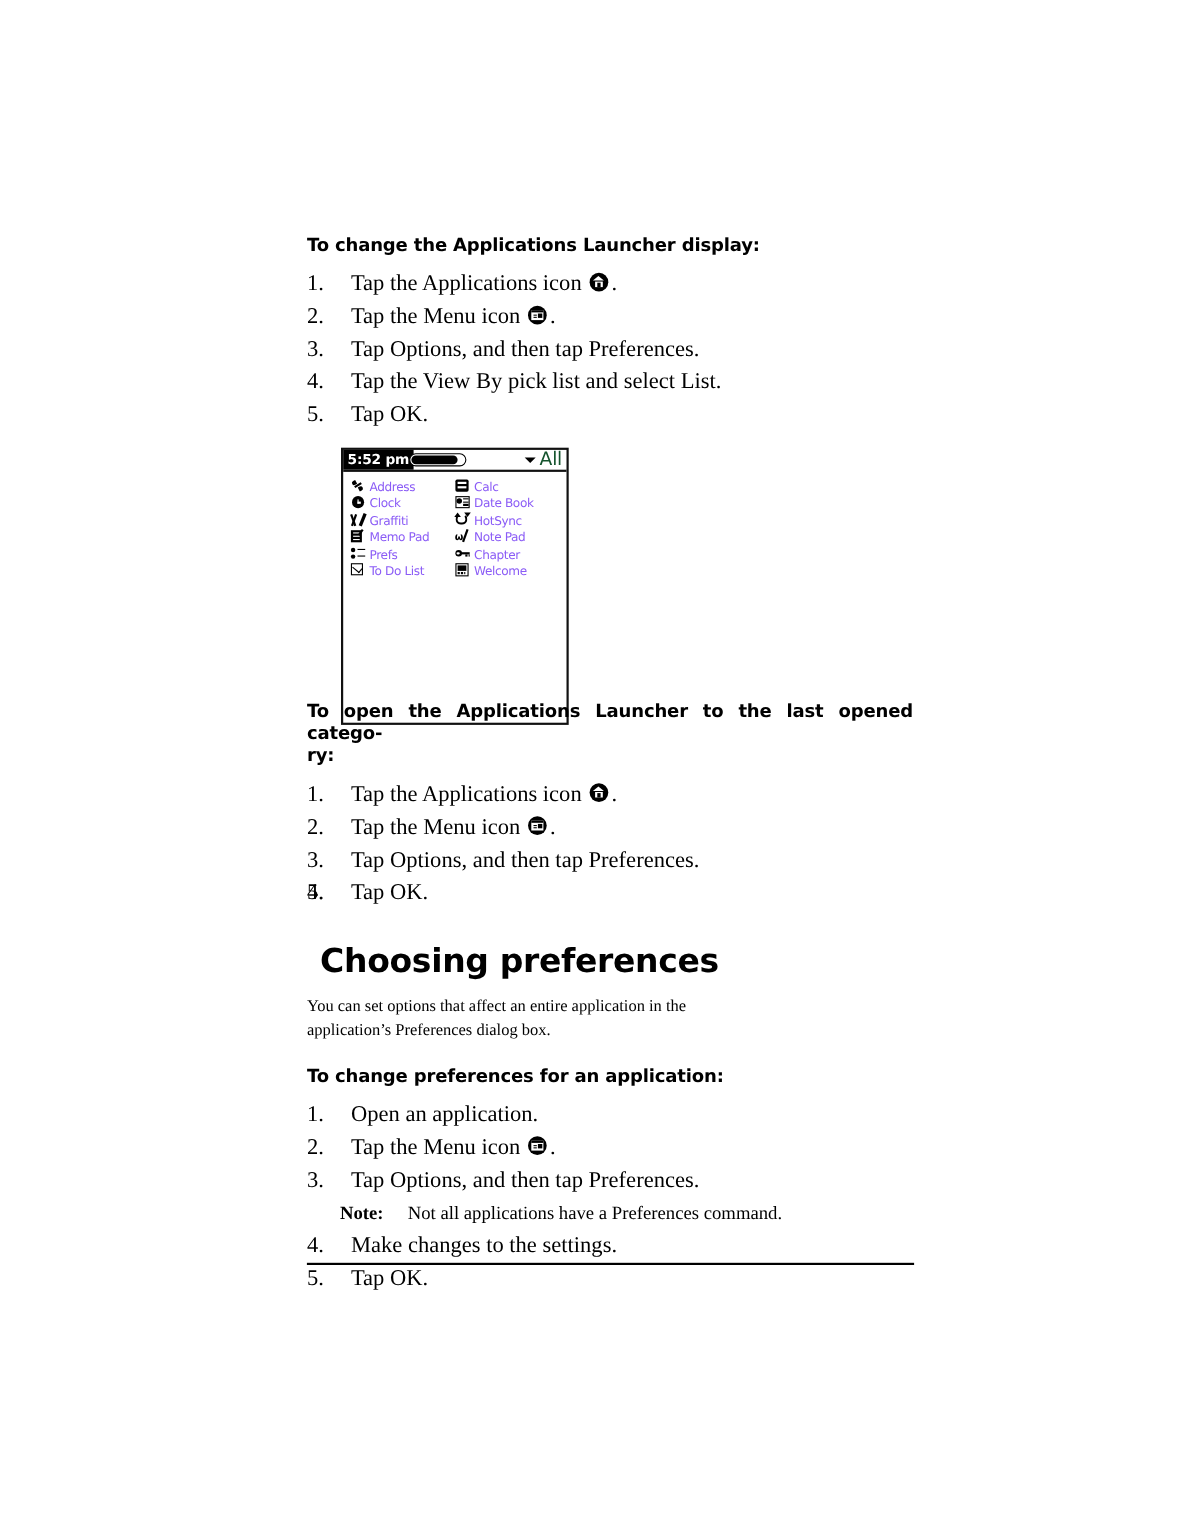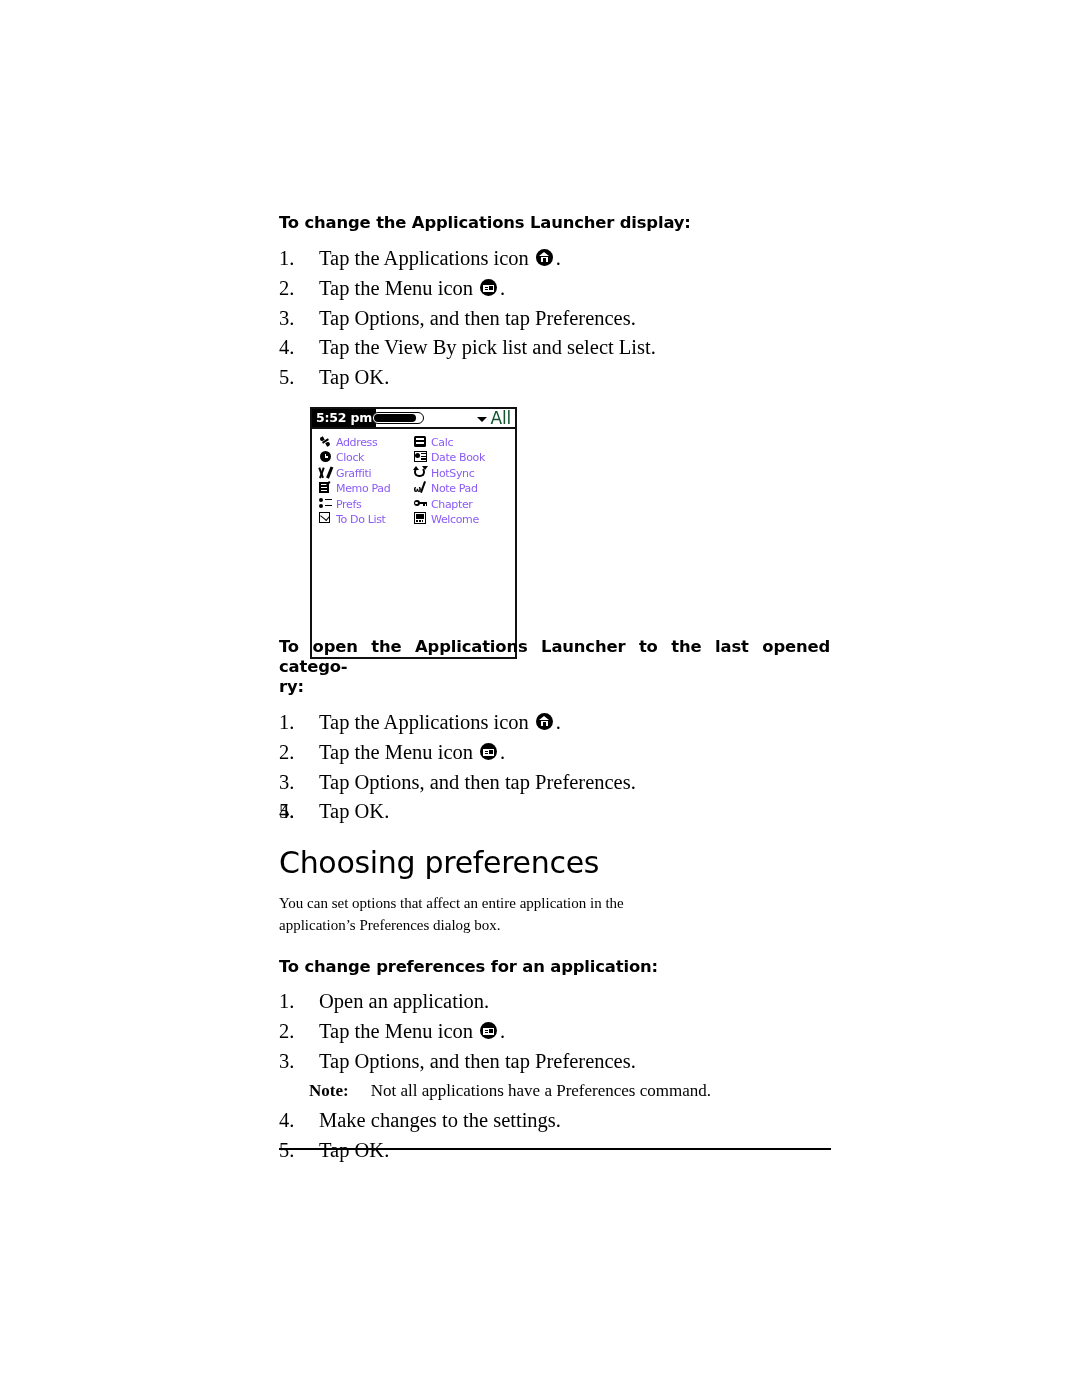--- a/index.html
+++ b/index.html
@@ -50,25 +50,25 @@
     display: block;
     text-align: justify;
     text-align-last: justify;
   }
   .subhead.justify > .ln2 {
     display: block;
   }
 
   h1.section-title {
     font-family: "DejaVu Sans", sans-serif;
-    font-weight: normal;
+    font-weight: bold;
     font-size: 30px;
     line-height: 1.1;
     letter-spacing: -0.3px;
-    margin: 0;
+    margin: 12px;
     padding: 0;
   }
 
   
   ol.steps {
     list-style: none;
     margin: 0;
     padding: 0;
   }
   ol.steps li {

